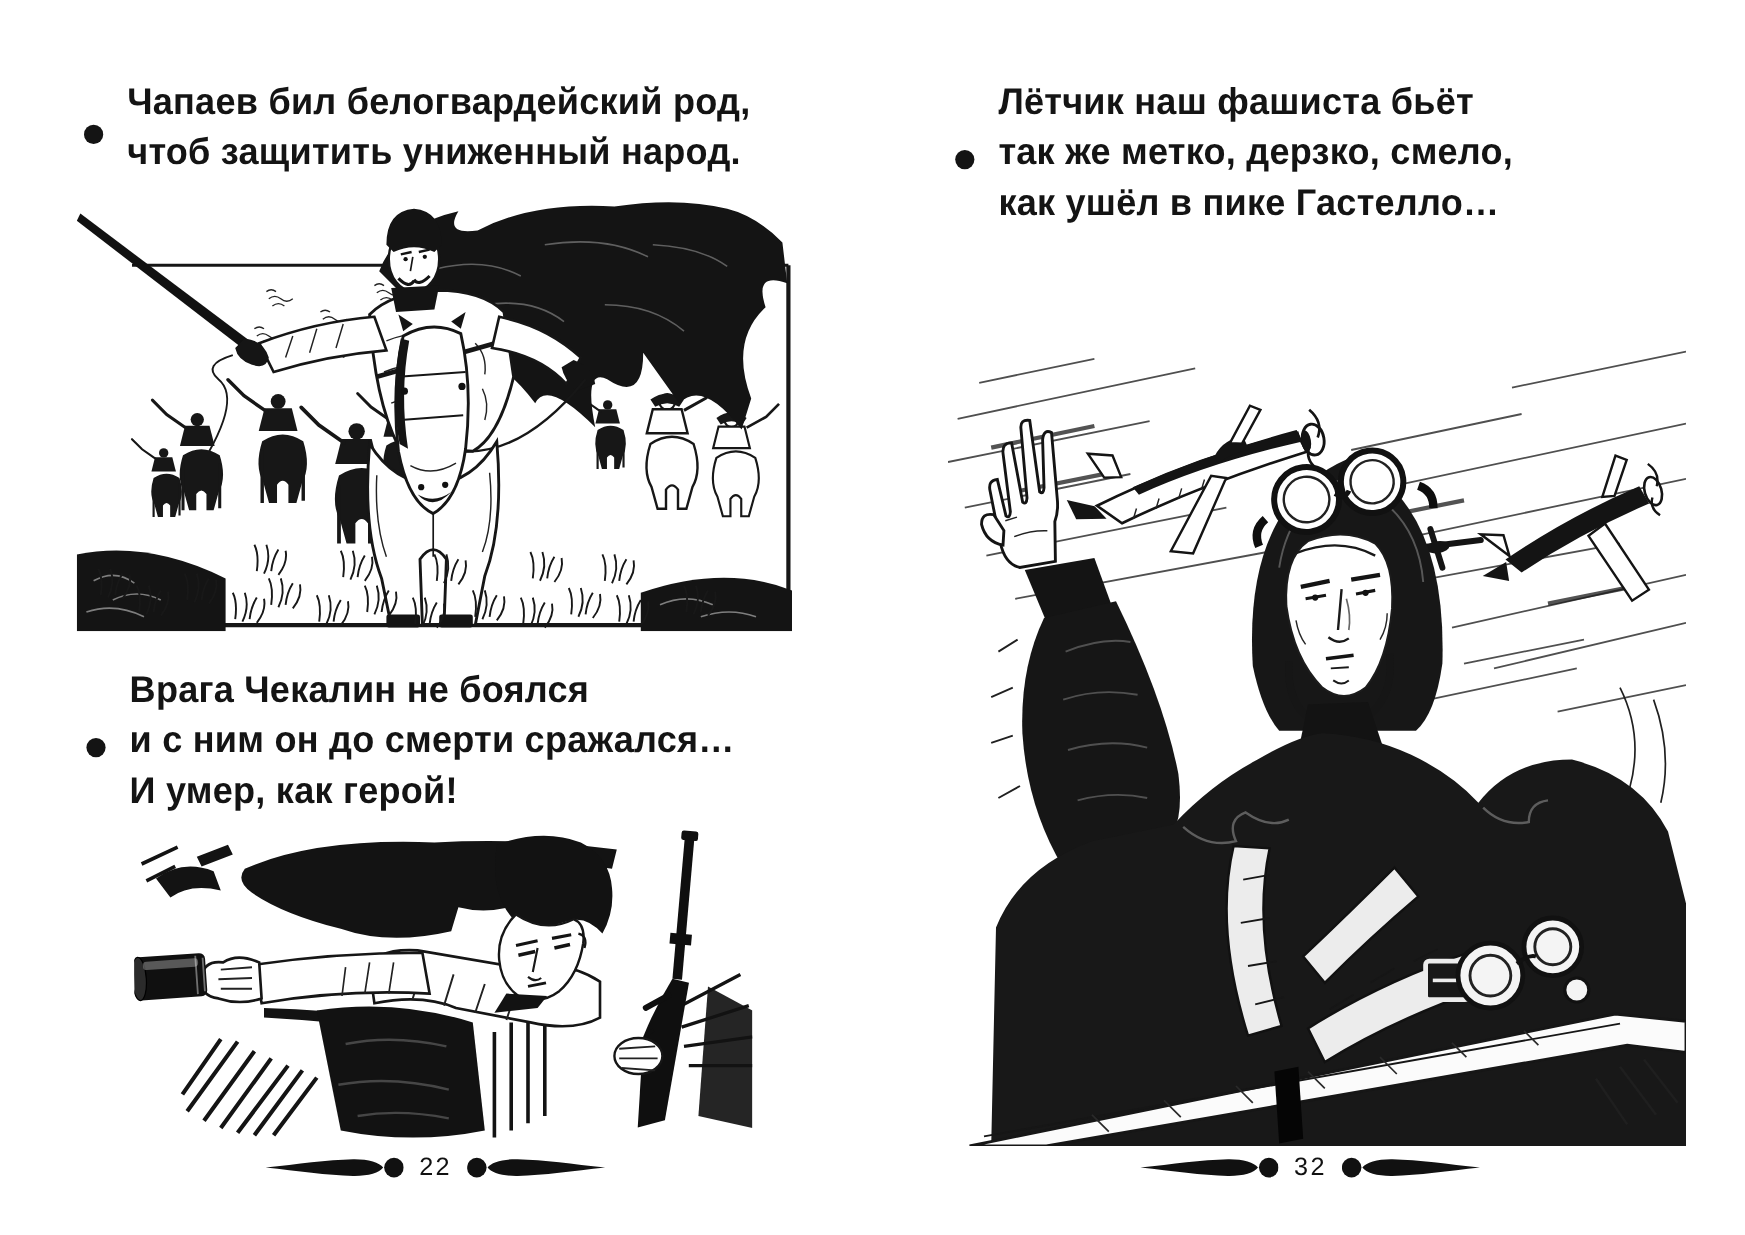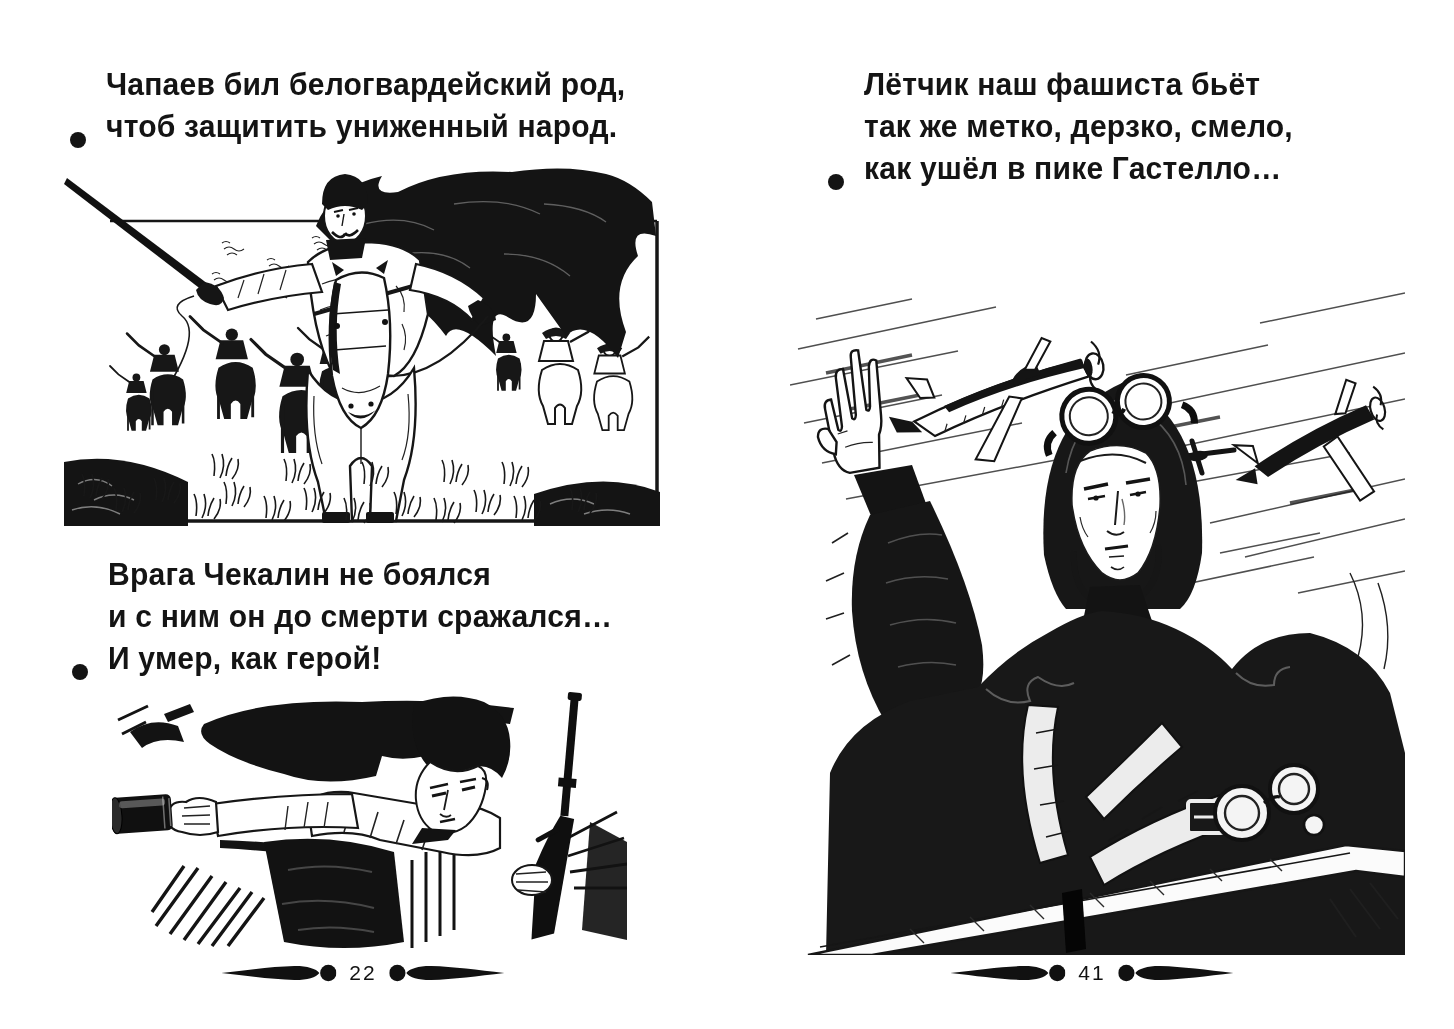--- a/index.html
+++ b/index.html
@@ -1,18 +1,18 @@
 <!DOCTYPE html>
 <html><head>
 <meta charset="utf-8">
 <style>
   html,body{margin:0;padding:0;background:#ffffff;}
   body{position:relative;width:1454px;height:1029px;overflow:hidden;
        font-family:"Liberation Sans",sans-serif;color:#151515;}
-  .stanza{position:absolute;display:flex;align-items:flex-end;}
+  .stanza{position:absolute;display:flex;align-items:center;}
   .bullet{flex:none;width:16px;height:16px;border-radius:50%;background:#141414;margin-top:12px;}
   .lines{margin-left:20px;font-weight:700;font-size:31px;line-height:42px;
          letter-spacing:.2px;color:#141414;white-space:nowrap;
          transform:scaleX(.97);transform-origin:left top;}
   .illu{position:absolute;}
   .pagefoot{position:absolute;top:960px;display:flex;align-items:center;gap:13px;
             transform:translateX(-50%);}
   .pn{font-size:21px;font-weight:400;letter-spacing:2px;color:#111;}
   .orn{display:block;}
   .orn.flip{transform:scaleX(-1);}
@@ -227,21 +227,21 @@
       <path d="M1 13 C28 10 52 6.5 74 6 C86 5.8 96 8.5 99 13 C96 17.5 86 20.2 74 20 C52 19.5 28 16 1 13 Z" fill="#111"></path>
       <circle cx="108" cy="13" r="8.2" fill="#111"></circle>
     </svg>
     <span class="pn">22</span>
     <svg class="orn flip" width="116" height="26" viewBox="0 0 116 26">
       <path d="M1 13 C28 10 52 6.5 74 6 C86 5.8 96 8.5 99 13 C96 17.5 86 20.2 74 20 C52 19.5 28 16 1 13 Z" fill="#111"></path>
       <circle cx="108" cy="13" r="8.2" fill="#111"></circle>
     </svg>
   </div>
 
-  <div class="stanza" style="left:828px;top:64px;">
+  <div class="stanza" style="left:796px;top:64px;">
     <span class="bullet"></span>
     <div class="lines">
       <div>Лётчик наш фашиста бьёт</div>
       <div>так же метко, дерзко, смело,</div>
       <div>как ушёл в пике Гастелло…</div>
     </div>
   </div>
 
   <svg class="illu" style="left:790px;top:253px;" width="615" height="702" viewBox="0 0 615 702">
     <defs>
@@ -362,20 +362,20 @@
       <path d="M272 640 L292 636 L296 696 L276 700 Z" fill="#050505"></path>
       <path d="M560 636 l30 40 M580 630 l28 36 M540 646 l26 38" stroke="#1f1f1f" stroke-width="2"></path>
     </g>
   </svg>
 
   <div class="pagefoot" style="left:1092px;">
     <svg class="orn" width="116" height="26" viewBox="0 0 116 26">
       <path d="M1 13 C28 10 52 6.5 74 6 C86 5.8 96 8.5 99 13 C96 17.5 86 20.2 74 20 C52 19.5 28 16 1 13 Z" fill="#111"></path>
       <circle cx="108" cy="13" r="8.2" fill="#111"></circle>
     </svg>
-    <span class="pn">41</span>
+    <span class="pn">32</span>
     <svg class="orn flip" width="116" height="26" viewBox="0 0 116 26">
       <path d="M1 13 C28 10 52 6.5 74 6 C86 5.8 96 8.5 99 13 C96 17.5 86 20.2 74 20 C52 19.5 28 16 1 13 Z" fill="#111"></path>
       <circle cx="108" cy="13" r="8.2" fill="#111"></circle>
     </svg>
   </div>
 
 </div>
 
 </body></html>

